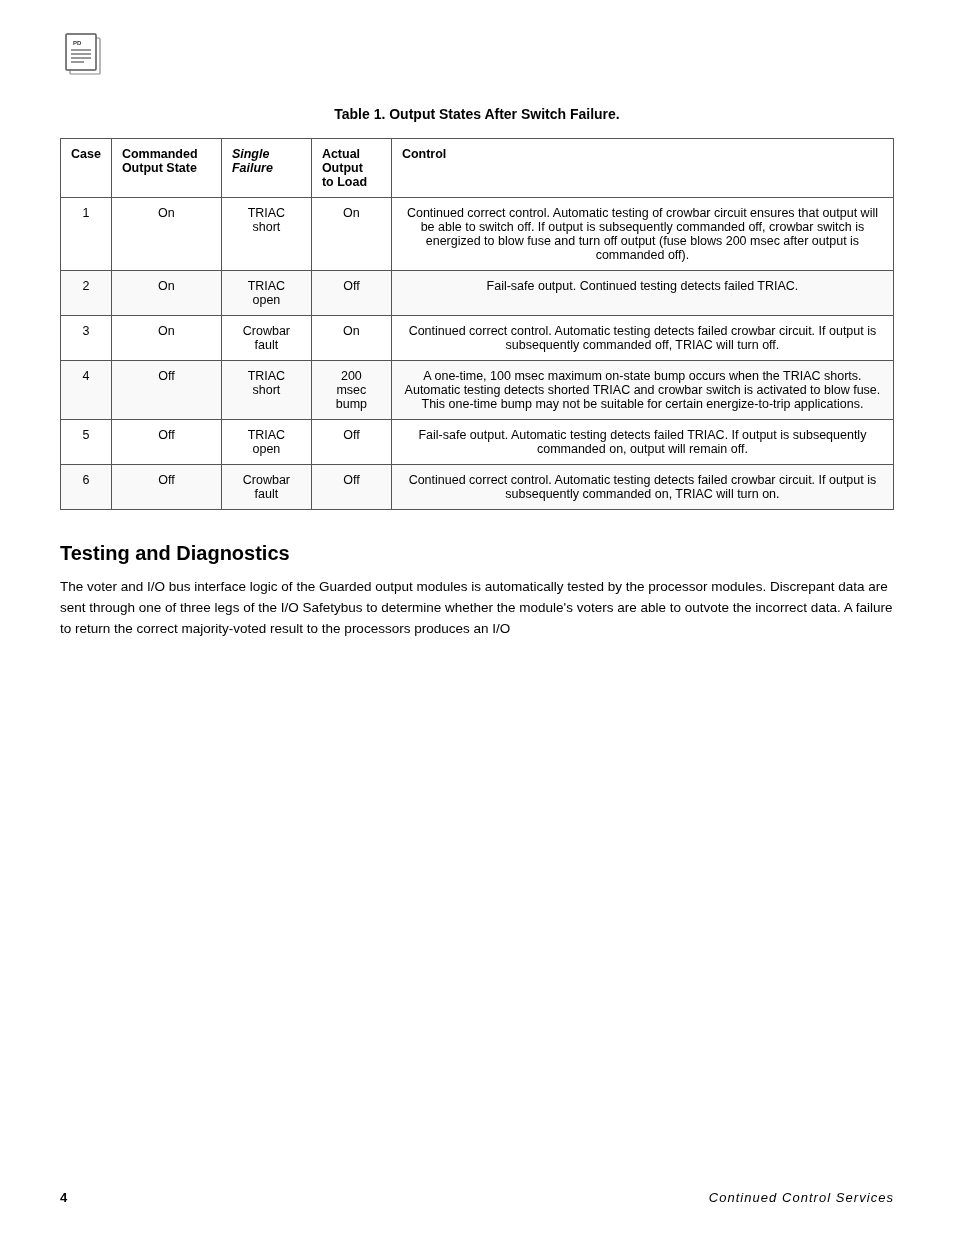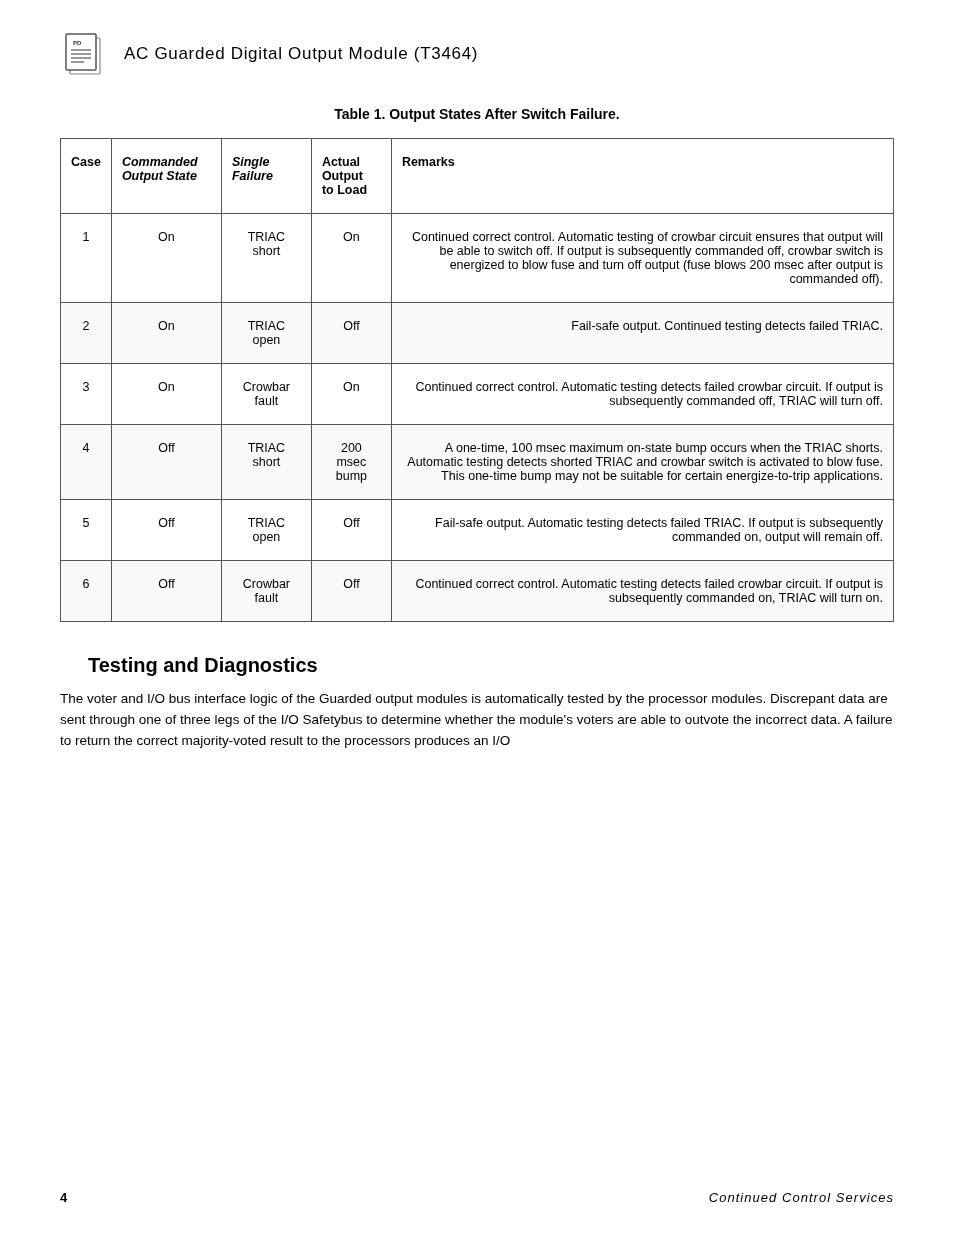--- a/index.html
+++ b/index.html
@@ -42,50 +42,49 @@
     
     .output-table {
       width: 100%;
       border-collapse: collapse;
       border: 1px solid #555;
       margin-bottom: 32px;
     }
     .output-table th,
     .output-table td {
       border: 1px solid #555;
-      padding: 16px 10px;
+      padding: 8px 10px;
       vertical-align: top;
       font-size: 12.5px;
     }
     .output-table thead tr {
       background: #fff;
     }
     .output-table th {
       font-weight: bold;
       text-align: left;
     }
     .output-table td {
-      text-align: right;
+      text-align: center;
     }
     .output-table td.center {
       text-align: center;
     }
     .output-table tr:nth-child(odd) td {
       background: #fff;
     }
     .output-table tr:nth-child(even) td {
       background: #f9f9f9;
     }
 
     
     .section-heading {
       font-size: 20px;
       font-weight: bold;
       margin-bottom: 12px;
-      margin-left: 28px;
     }
 
     
     .body-text {
       font-size: 13.5px;
       line-height: 1.55;
       margin-bottom: 4px;
     }
 
     
@@ -103,21 +102,21 @@
     }
     .footer-left {
       font-weight: bold;
     }
     .footer-right {
       font-style: italic;
       letter-spacing: 0.08em;
     }
 
     .th-case { width: 50px; }
-    .th-commanded { width: 110px; font-style: italic; }
+    .th-commanded { width: 110px; }
     .th-single { width: 90px; font-style: italic; }
     .th-actual { width: 80px; }
     .th-remarks { }
   </style>
 </head>
 <body>
 
 <div class="header">
   <div class="doc-icon">
     <svg width="48" height="48" viewBox="0 0 48 48" xmlns="http://www.w3.org/2000/svg">
@@ -127,33 +126,32 @@
       <rect x="6" y="4" width="30" height="36" rx="1" fill="#fff" stroke="#555" stroke-width="1.5"></rect>
 
       <text x="13" y="15" font-size="6" font-weight="bold" fill="#333" font-family="Arial">PD</text>
 
       <line x1="11" y1="20" x2="31" y2="20" stroke="#555" stroke-width="1.2"></line>
       <line x1="11" y1="24" x2="31" y2="24" stroke="#555" stroke-width="1.2"></line>
       <line x1="11" y1="28" x2="31" y2="28" stroke="#555" stroke-width="1.2"></line>
       <line x1="11" y1="32" x2="24" y2="32" stroke="#555" stroke-width="1.2"></line>
     </svg>
   </div>
-  <div class="header-title">AC  Guarded  Digital  Output  Module (T3464)</div>
 </div>
 
 <div class="table-title">Table 1.  Output States After Switch Failure.</div>
 
 <table class="output-table">
   <thead>
     <tr>
       <th class="th-case">Case</th>
       <th class="th-commanded">Commanded<br>Output State</th>
       <th class="th-single">Single<br>Failure</th>
       <th class="th-actual">Actual<br>Output<br>to Load</th>
-      <th class="th-remarks">Remarks</th>
+      <th class="th-remarks">Control</th>
     </tr>
   </thead>
   <tbody id="table-body">
   <tr>
         <td class="center">1</td>
         <td class="center">On</td>
         <td class="center">TRIAC<br>short</td>
         <td class="center">On</td>
         <td>Continued correct control.  Automatic testing of crowbar circuit ensures that output will be able to switch off.  If output is subsequently commanded off, crowbar switch is energized to blow fuse and turn off output (fuse blows 200 msec after output is commanded off).</td>
       </tr>

